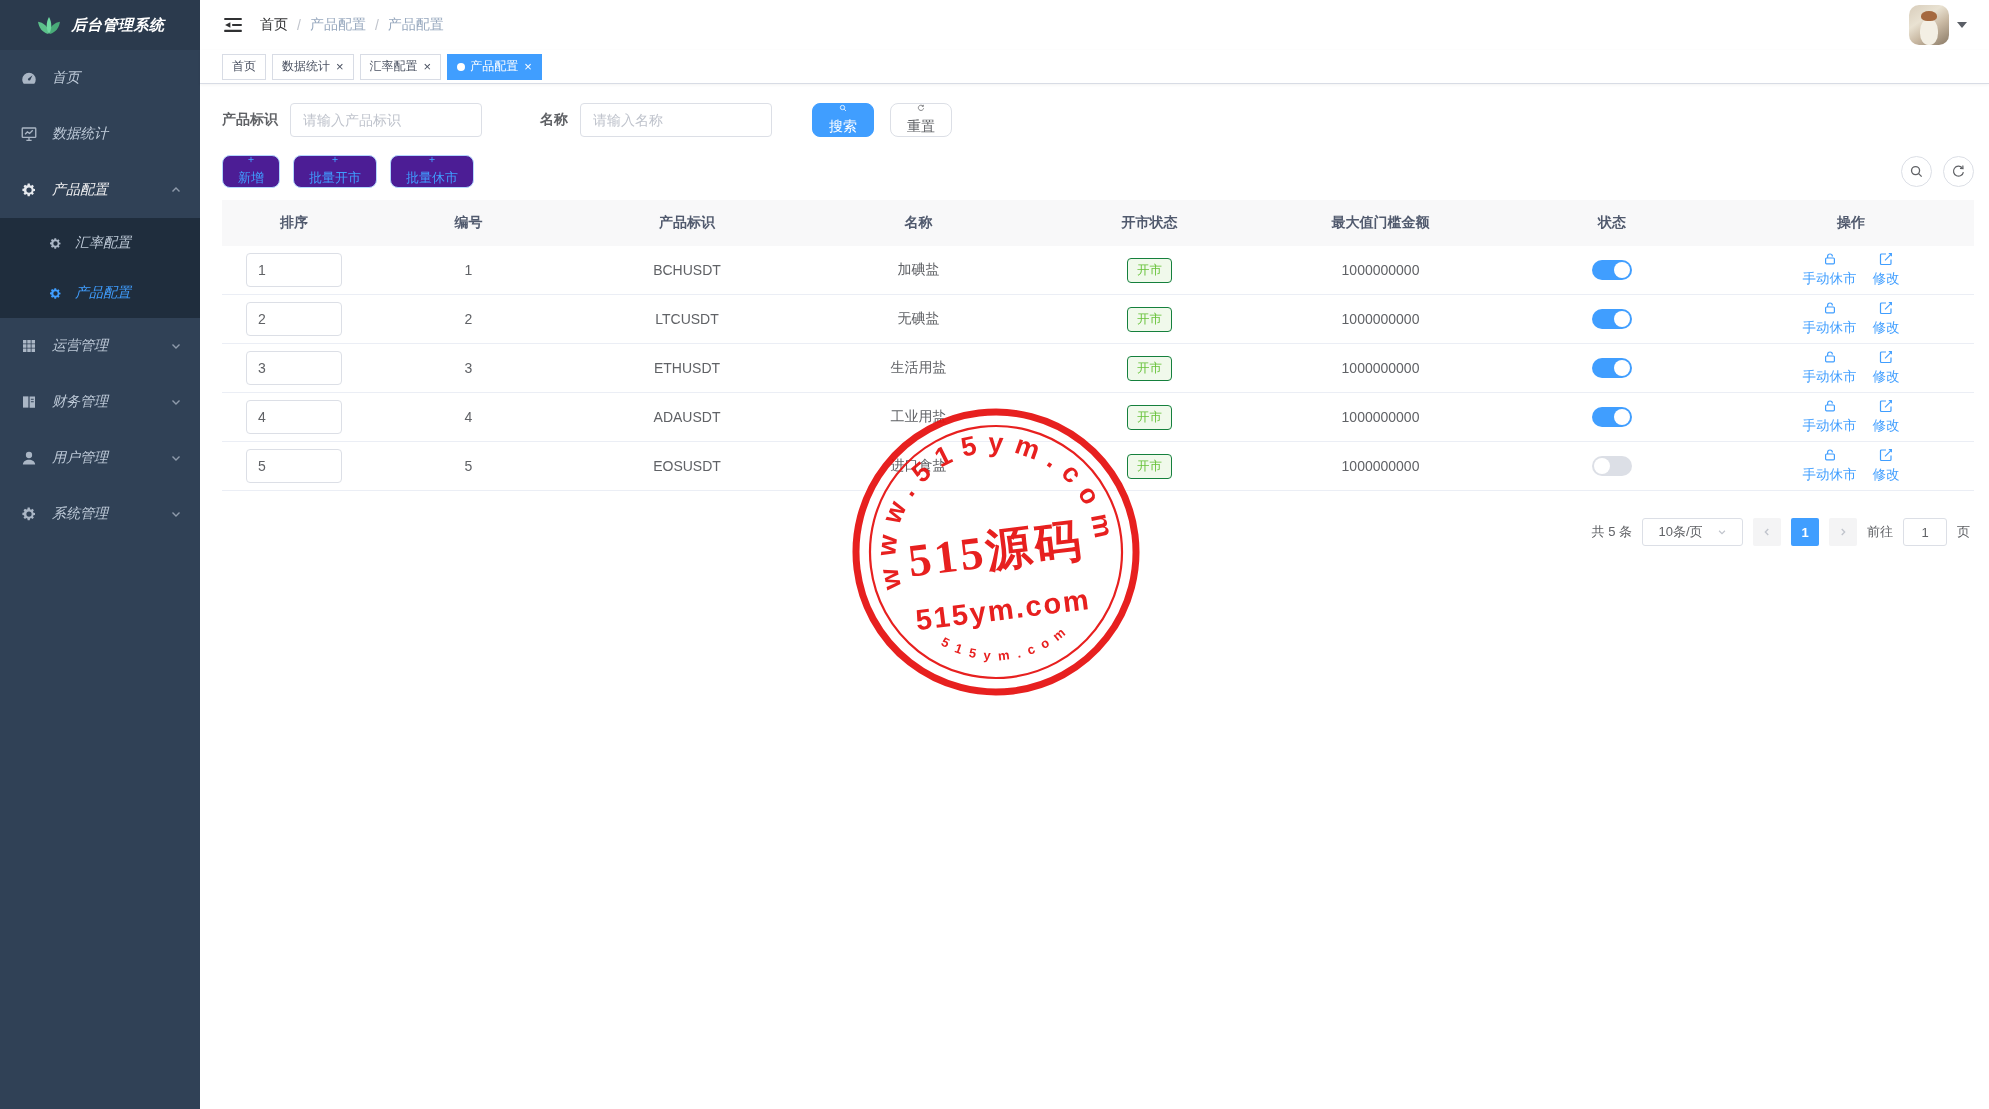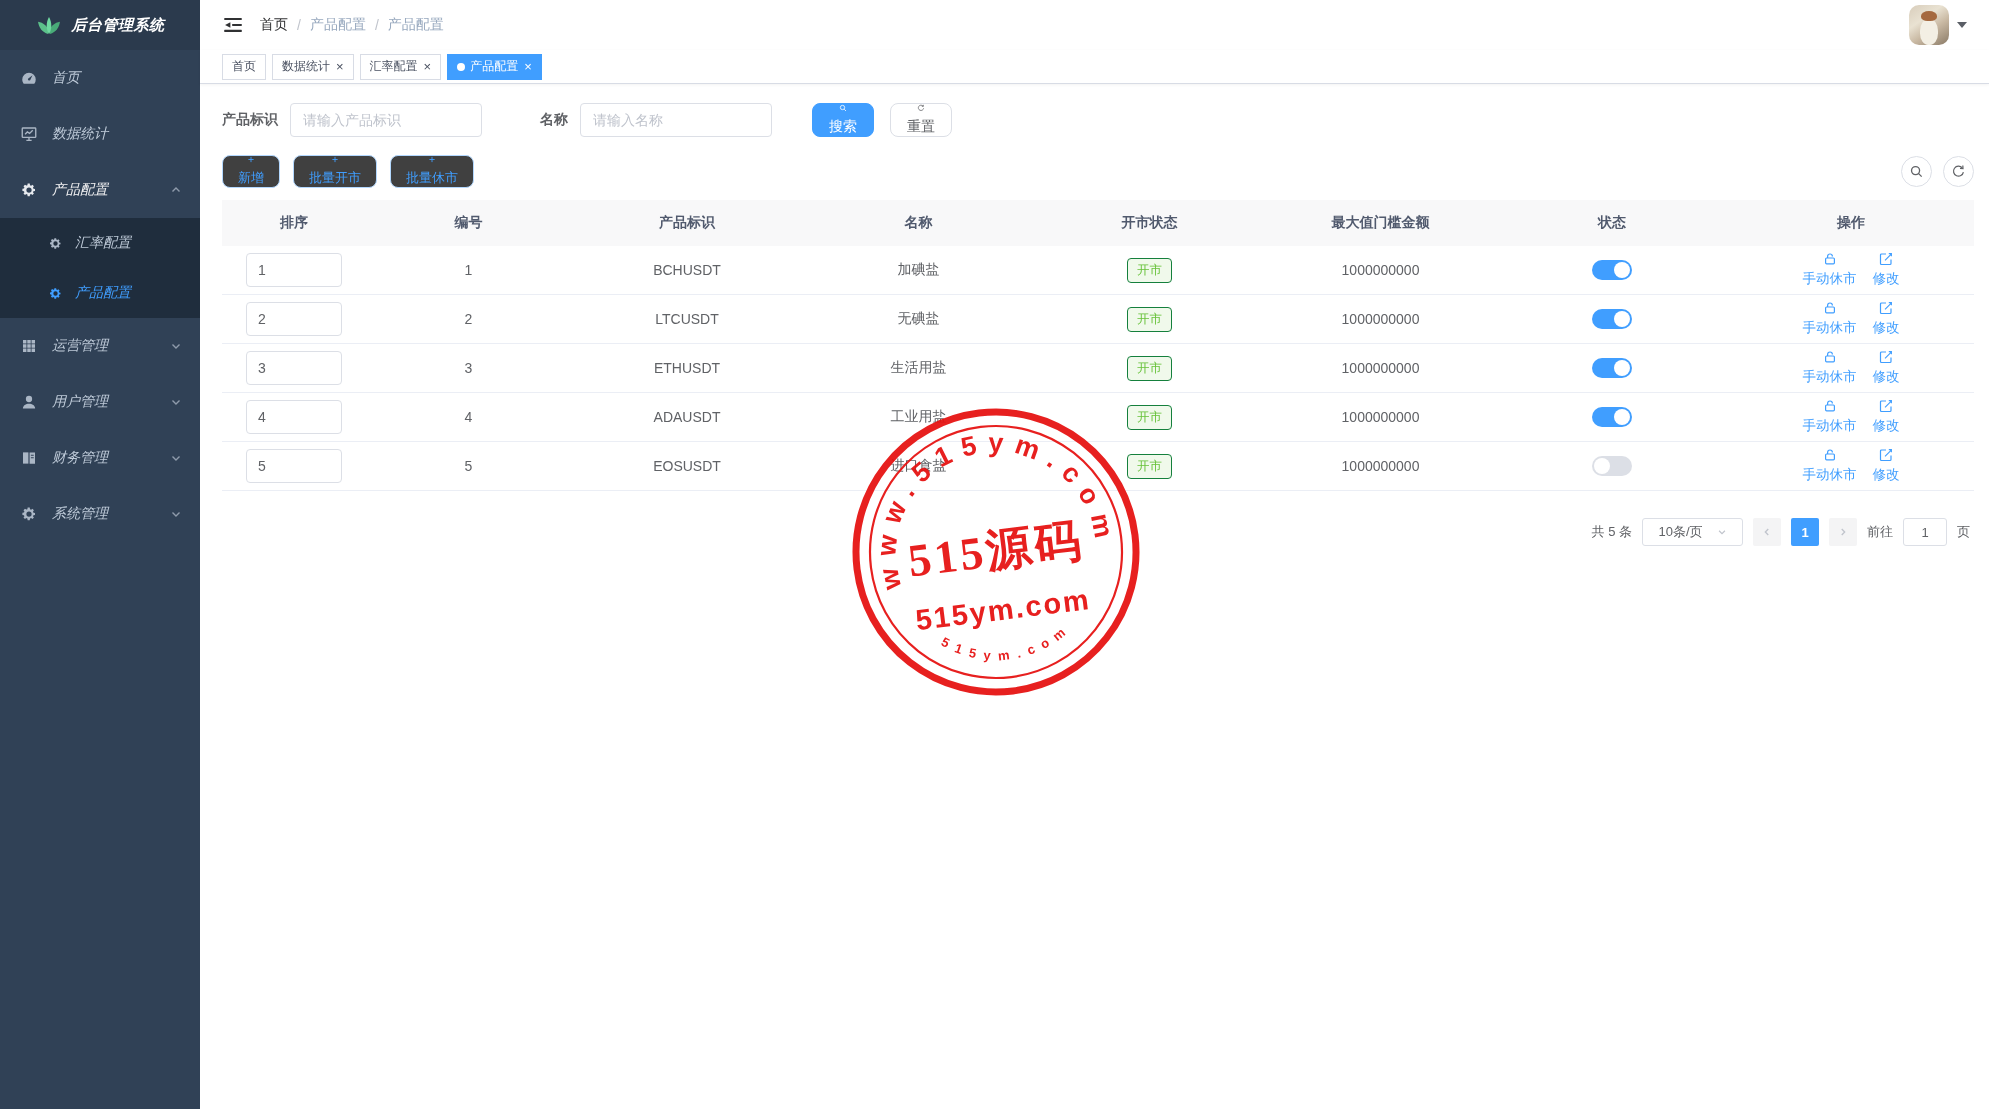--- a/index.html
+++ b/index.html
@@ -52,21 +52,21 @@
   .f-label { font-weight:700; color:#606266; margin-right:12px; font-size:14px; }
   .f-input { width:192px; height:34px; border:1px solid #dcdfe6; border-radius:4px; padding:8px 12px; font-size:14px; color:#606266; outline:none; font-family:Liberation Sans, sans-serif; }
   .f-input::placeholder { color:#bfc3cc; }
   .gap-lg { margin-left:58px; }
   .btn { display:inline-flex; align-items:center; gap:6px; height:34px; padding:0 16px; border-radius:8px; font-size:14px; cursor:pointer; border:1px solid transparent;flex-direction:column; }
   .btn svg { width:14px; height:14px; }
   .btn-primary { background:#409eff; border-color:#409eff; color:#fff; margin-left:40px; }
   .btn-plain { background:#fff; border-color:#dcdfe6; color:#606266; margin-left:16px; }
 
   .toolbar-row { display:flex; align-items:center; margin-top:18px; }
-  .btn-soft { background:#404040; border-color:#b3d8ff; color:#409eff; height:33px; padding:0 15px; font-size:13px; margin-right:13px; }
+  .btn-soft { background:#4c1d95; border-color:#b3d8ff; color:#409eff; height:33px; padding:0 15px; font-size:13px; margin-right:13px; }
   .toolbar-right { margin-left:auto; display:flex; gap:11px; }
   .circle-btn { width:31px; height:31px; border-radius:50%; border:1px solid #dcdfe6; background:#fff; display:inline-flex; align-items:center; justify-content:center; color:#606266; cursor:pointer; }
   .circle-btn svg { width:15px; height:15px; }
 
   
   .table { margin-top:12px; width:1752px; font-size:14px; }
   .tr { display:grid; grid-template-columns:144px 205px 232px 231px 231px 231px 232px 1fr; align-items:center; }
   .thead { background:#f8f8f9; height:46px; color:#515a6e; font-weight:700; }
   .th, .td { text-align:center; }
   .tbody-row { height:49px; border-bottom:1px solid #ebeef5; color:#606266; }
@@ -168,40 +168,40 @@
     <span class="chev">
       <svg viewBox="0 0 12 12" fill="none" stroke="currentColor" stroke-width="1.4">
           <path d="M2.5 4.5L6 8l3.5-3.5"></path>
         </svg>
     </span>
   </div>
 
   <div class="menu-item">
     <span class="mi-icon">
       <svg viewBox="0 0 24 24" fill="currentColor">
-          <circle cx="12" cy="8" r="4.2"></circle>
-          <path d="M3.8 20.5c.4-4.1 3.9-6.2 8.2-6.2s7.8 2.1 8.2 6.2z"></path>
-        </svg>
-    </span>
-    <span class="mi-label">用户管理</span>
+          <path d="M4 4.5h7.2v15H4z"></path>
+          <path d="M12.8 4.5H20v15h-7.2zm1.7 3h3.8V9h-3.8zm0 3.4h3.8v1.5h-3.8z" fill-rule="evenodd"></path>
+        </svg>
+    </span>
+    <span class="mi-label">财务管理</span>
     <span class="chev">
       <svg viewBox="0 0 12 12" fill="none" stroke="currentColor" stroke-width="1.4">
           <path d="M2.5 4.5L6 8l3.5-3.5"></path>
         </svg>
     </span>
   </div>
 
   <div class="menu-item">
     <span class="mi-icon">
       <svg viewBox="0 0 24 24" fill="currentColor">
-          <path d="M4 4.5h7.2v15H4z"></path>
-          <path d="M12.8 4.5H20v15h-7.2zm1.7 3h3.8V9h-3.8zm0 3.4h3.8v1.5h-3.8z" fill-rule="evenodd"></path>
-        </svg>
-    </span>
-    <span class="mi-label">财务管理</span>
+          <circle cx="12" cy="8" r="4.2"></circle>
+          <path d="M3.8 20.5c.4-4.1 3.9-6.2 8.2-6.2s7.8 2.1 8.2 6.2z"></path>
+        </svg>
+    </span>
+    <span class="mi-label">用户管理</span>
     <span class="chev">
       <svg viewBox="0 0 12 12" fill="none" stroke="currentColor" stroke-width="1.4">
           <path d="M2.5 4.5L6 8l3.5-3.5"></path>
         </svg>
     </span>
   </div>
 
   <div class="menu-item">
     <span class="mi-icon">
       <svg viewBox="0 0 24 24" fill="currentColor" fill-rule="evenodd">

